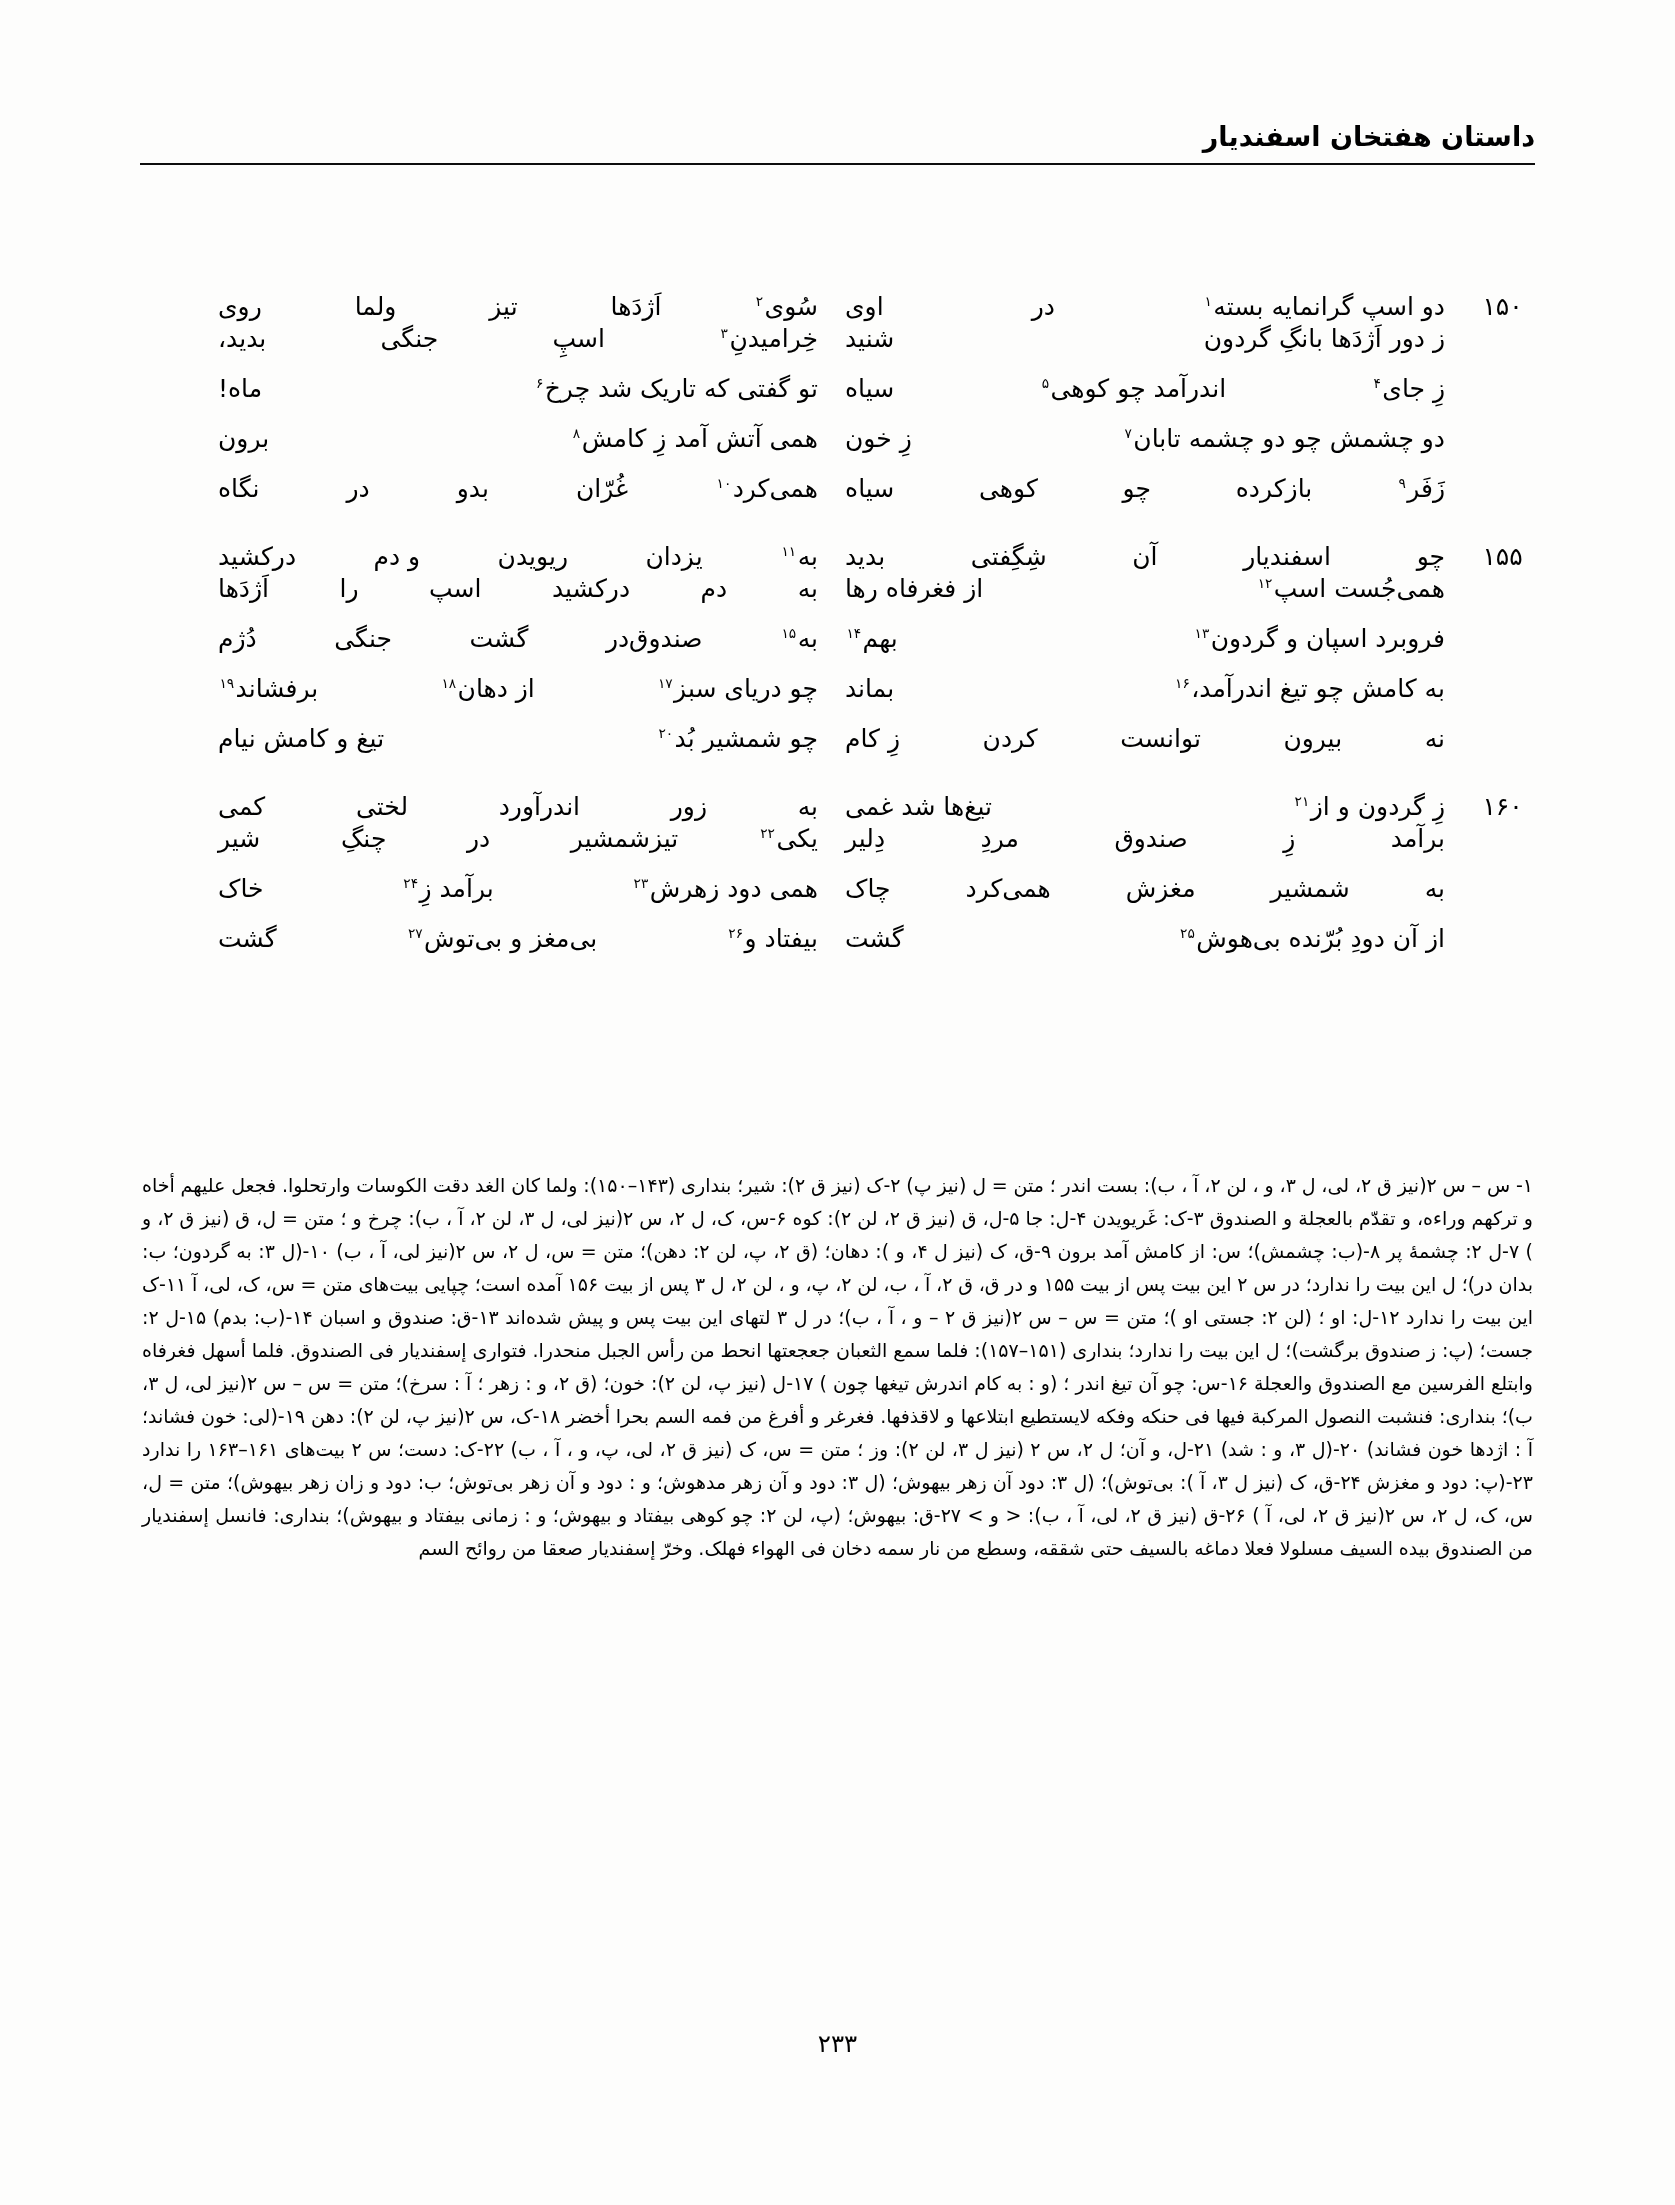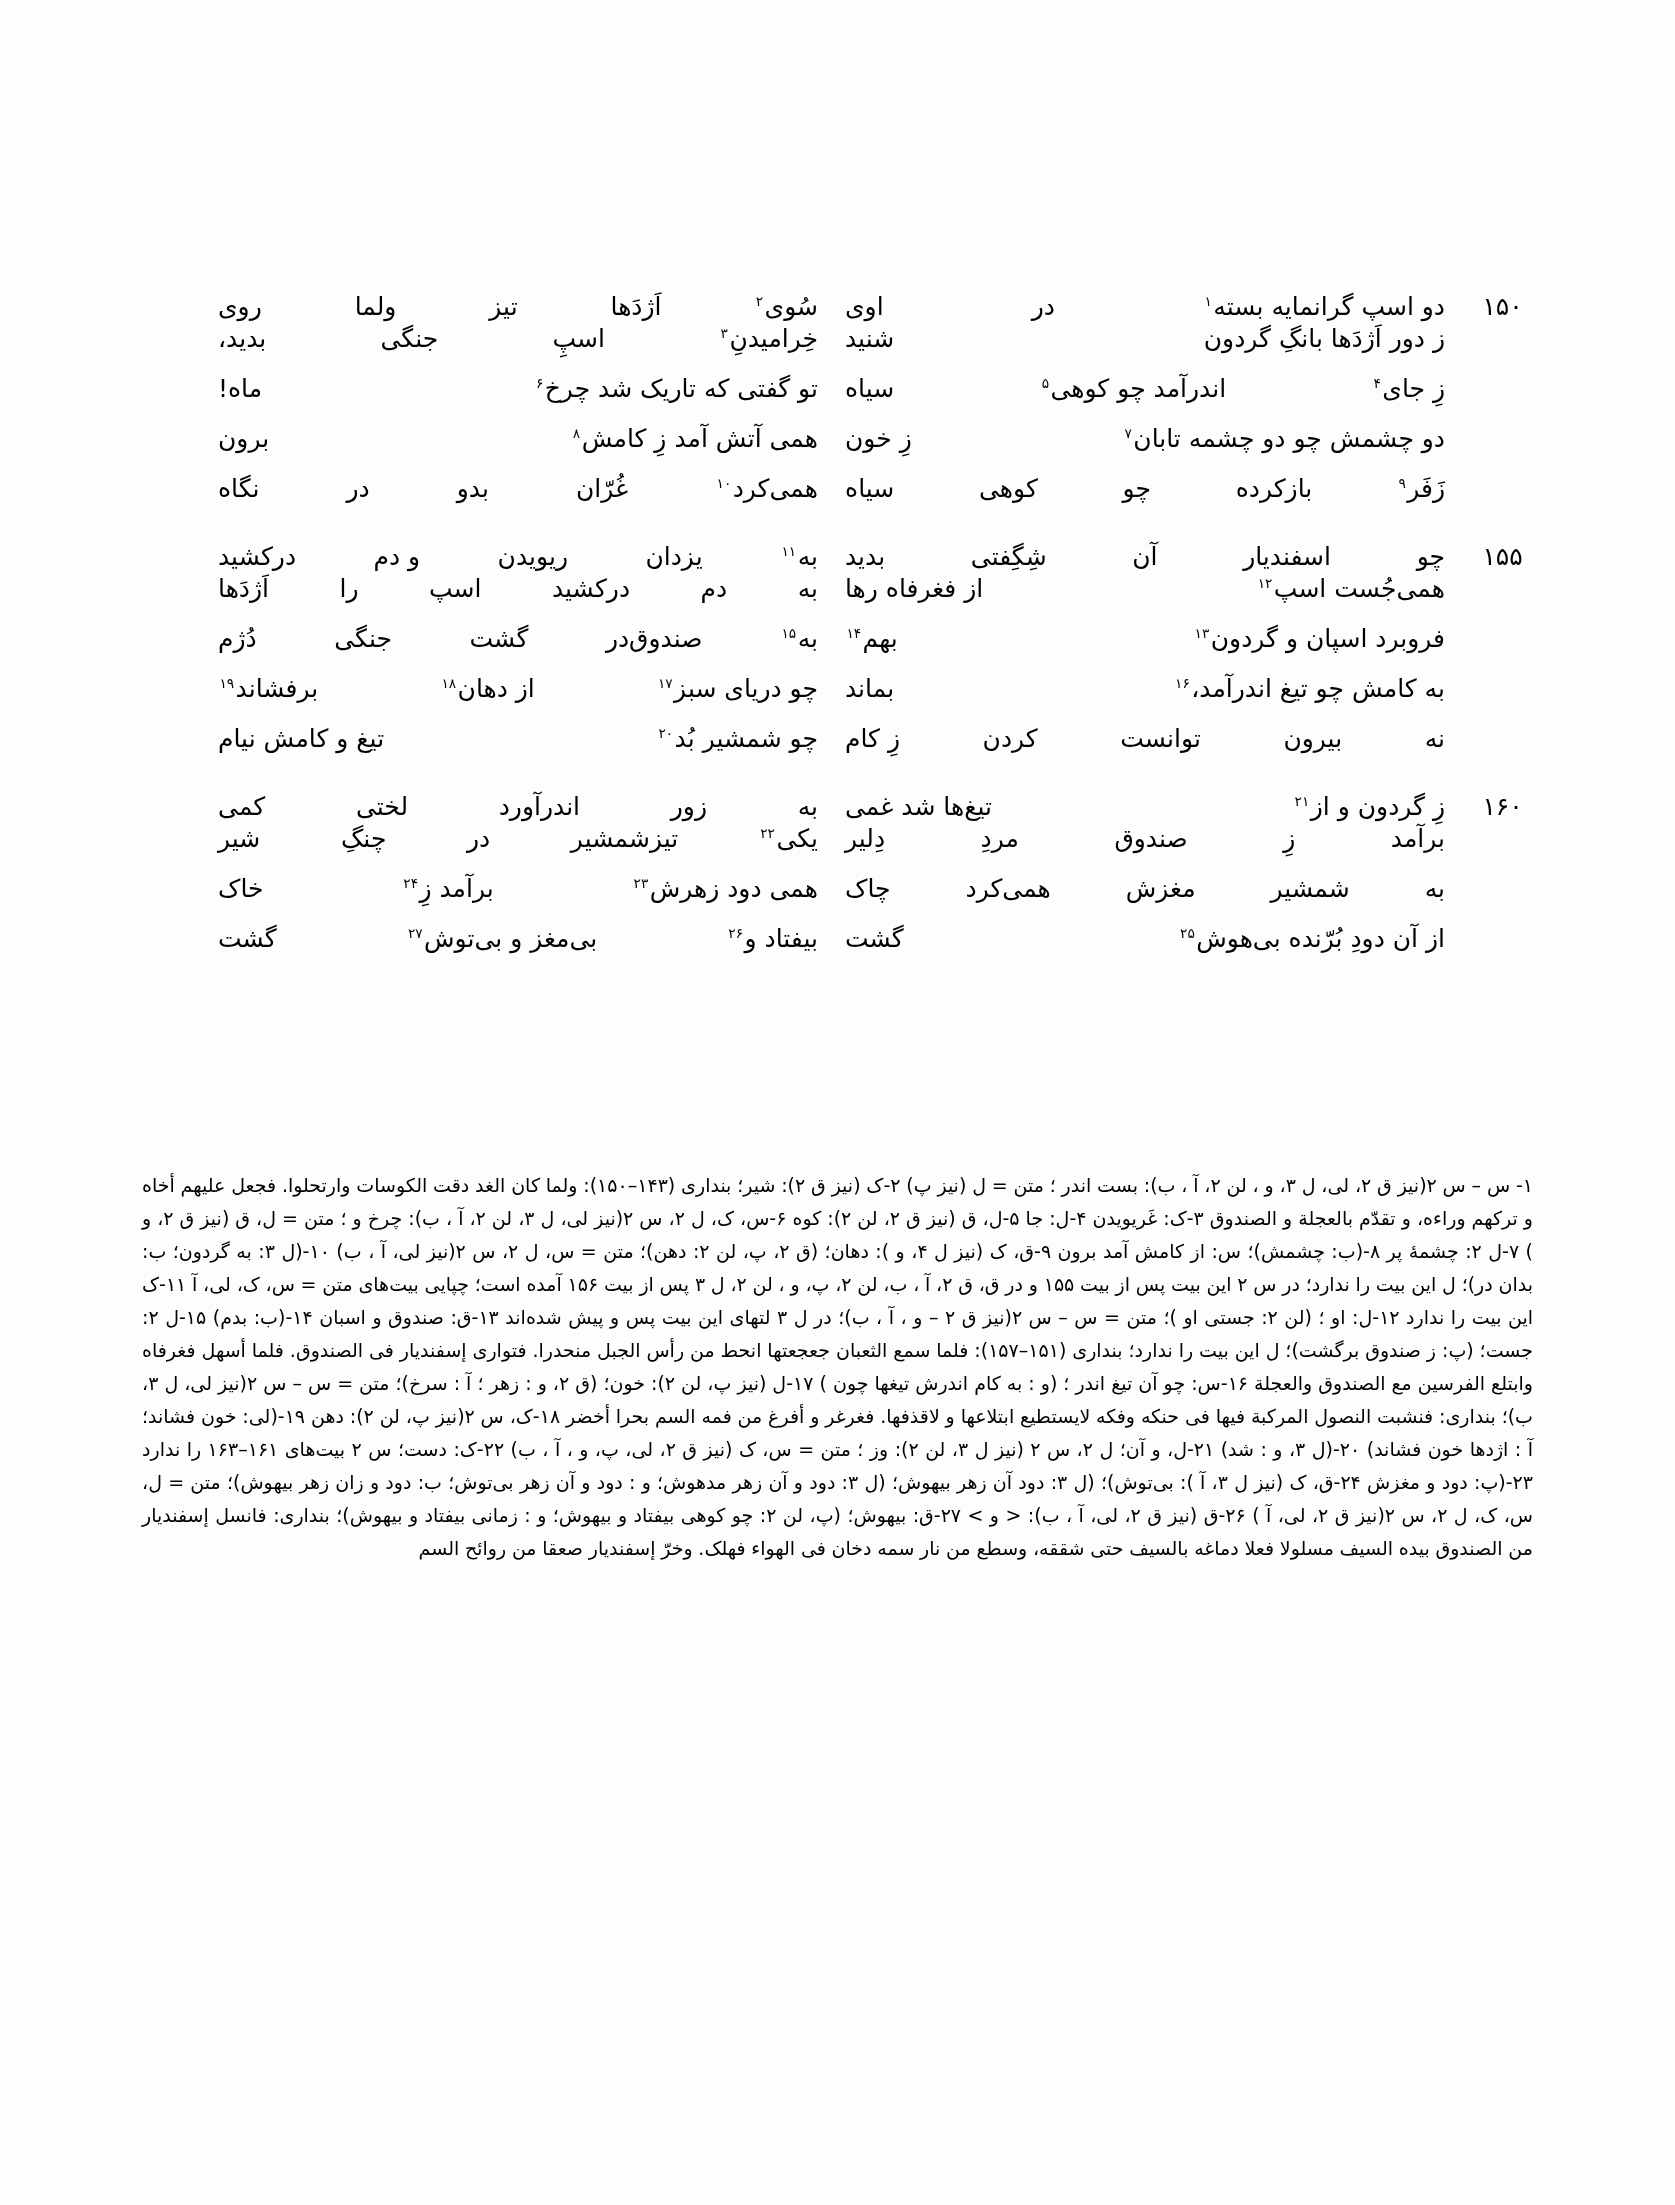--- a/index.html
+++ b/index.html
@@ -119,20 +119,24 @@
     text-align: center;
     font-size: 24.5px;
     letter-spacing: 1.4px;
   }
 </style>
 </head>
 <body>
 
 <div class="page">
 
+  <div class="header">
+    <div class="header-title">داستان هفتخان اسفندیار</div>
+    <div class="header-rule"></div>
+  </div>
 
   <div class="verse-block" id="verse-block">
       <div class="couplet">
         <div class="num-col">۱۵۰</div>
         <div class="hemistich m1">
           <span>دو اسپ گرانمایه بسته<sup>۱</sup></span>
           <span>در</span>
           <span>اوی</span>
         </div>
         <div class="hemistich m2">
@@ -325,15 +329,16 @@
           <span>بی‌مغز و بی‌توش<sup>۲۷</sup></span>
           <span>گشت</span>
         </div>
       </div>
     </div>
 
   <div class="notes-wrap">
     <div class="notes" id="notes">۱- س – س ۲(نیز ق ۲، لی، ل ۳، و ، لن ۲، آ ، ب): بست اندر ؛ متن = ل (نیز پ)  ۲-ک (نیز ق ۲): شیر؛ بنداری (۱۴۳–۱۵۰): ولما کان الغد دقت الکوسات وارتحلوا. فجعل علیهم أخاه و ترکهم وراءه، و تقدّم بالعجلة و الصندوق  ۳-ک: غَریویدن  ۴-ل: جا  ۵-ل، ق (نیز ق ۲، لن ۲): کوه  ۶-س، ک، ل ۲، س ۲(نیز لی، ل ۳، لن ۲، آ ، ب): چرخ و ؛ متن = ل، ق (نیز ق ۲، و )  ۷-ل ۲: چشمهٔ پر  ۸-(ب: چشمش)؛ س: از کامش آمد برون  ۹-ق، ک (نیز ل ۴، و ): دهان؛ (ق ۲، پ، لن ۲: دهن)؛ متن = س، ل ۲، س ۲(نیز لی، آ ، ب)  ۱۰-(ل ۳: به گردون؛ ب: بدان در)؛ ل این بیت را ندارد؛ در س ۲ این بیت پس از بیت ۱۵۵ و در ق، ق ۲، آ ، ب، لن ۲، پ، و ، لن ۲، ل ۳ پس از بیت ۱۵۶ آمده است؛ چپایی بیت‌های متن = س، ک، لی، آ   ۱۱-ک این بیت را ندارد  ۱۲-ل: او ؛ (لن ۲: جستی او )؛ متن = س – س ۲(نیز ق ۲ – و ، آ ، ب)؛ در ل ۳ لتهای این بیت پس و پیش شده‌اند  ۱۳-ق: صندوق و اسبان  ۱۴-(ب: بدم)  ۱۵-ل ۲: جست؛ (پ: ز صندوق برگشت)؛ ل این بیت را ندارد؛ بنداری (۱۵۱–۱۵۷): فلما سمع الثعبان جعجعتها انحط من رأس الجبل منحدرا. فتواری إسفندیار فی الصندوق. فلما أسهل فغرفاه وابتلع الفرسین مع الصندوق والعجلة  ۱۶-س: چو آن تیغ اندر ؛ (و : به کام اندرش تیغها چون )  ۱۷-ل (نیز پ، لن ۲): خون؛ (ق ۲، و : زهر ؛ آ : سرخ)؛ متن = س – س ۲(نیز لی، ل ۳، ب)؛ بنداری: فنشبت النصول المرکبة فیها فی حنکه وفکه لایستطیع ابتلاعها و لاقذفها. فغرغر و أفرغ من فمه السم بحرا أخضر  ۱۸-ک، س ۲(نیز پ، لن ۲): دهن  ۱۹-(لی: خون فشاند؛ آ : اژدها خون فشاند)  ۲۰-(ل ۳، و : شد)  ۲۱-ل، و آن؛ ل ۲، س ۲ (نیز ل ۳، لن ۲): وز ؛ متن = س، ک (نیز ق ۲، لی، پ، و ، آ ، ب)  ۲۲-ک: دست؛ س ۲ بیت‌های ۱۶۱–۱۶۳ را ندارد  ۲۳-(پ: دود و مغزش  ۲۴-ق، ک (نیز ل ۳، آ ): بی‌توش)؛ (ل ۳: دود آن زهر بیهوش؛ (ل ۳: دود و آن زهر مدهوش؛ و : دود و آن زهر بی‌توش؛ ب: دود و زان زهر بیهوش)؛ متن = ل، س، ک، ل ۲، س ۲(نیز ق ۲، لی، آ )  ۲۶-ق (نیز ق ۲، لی، آ ، ب): &lt; و &gt;  ۲۷-ق: بیهوش؛ (پ، لن ۲: چو کوهی بیفتاد و بیهوش؛ و : زمانی بیفتاد و بیهوش)؛ بنداری: فانسل إسفندیار من الصندوق بیده السیف مسلولا فعلا دماغه بالسیف حتی شققه، وسطع من نار سمه دخان فی الهواء فهلک. وخرّ إسفندیار صعقا من روائح السم</div>
   </div>
 
+  <div class="folio">۲۳۳</div>
 
 </div>
 
 
 </body></html>

